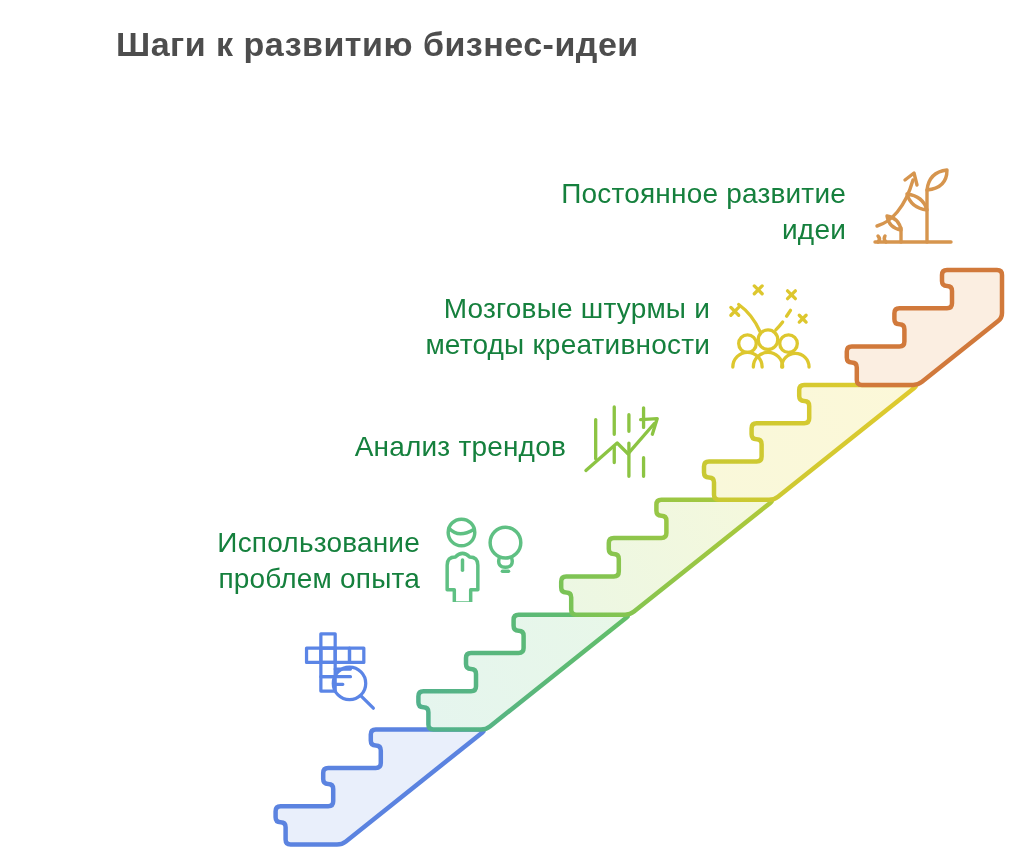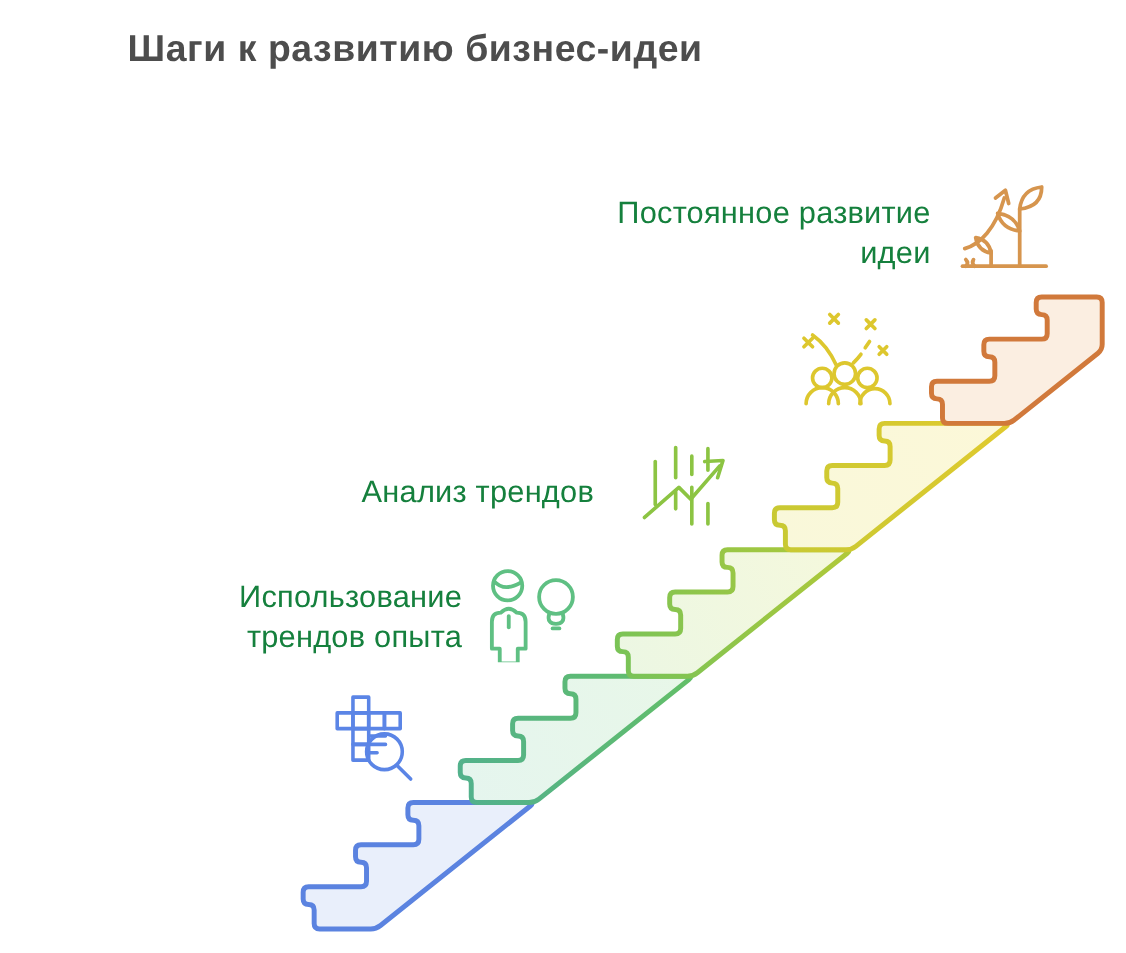--- a/index.html
+++ b/index.html
@@ -70,22 +70,24 @@
         </linearGradient>
       </defs>
       <path d="M370.8,734.6 Q370.8,729.6 375.8,729.6 L481.0,729.6 Q486.0,729.6 482.1,732.7 L345.9,841.4 Q342.0,844.5 337.0,844.5 L290.6,844.5 Q285.6,844.5 285.6,839.5 L285.6,827.2 Q285.6,822.2 280.6,822.2 L280.6,822.2 Q275.6,822.2 275.6,817.2 L275.6,811.2 Q275.6,806.2 280.6,806.2 L328.2,806.2 Q333.2,806.2 333.2,801.2 L333.2,788.9 Q333.2,783.9 328.2,783.9 L328.2,783.9 Q323.2,783.9 323.2,778.9 L323.2,772.9 Q323.2,767.9 328.2,767.9 L375.8,767.9 Q380.8,767.9 380.8,762.9 L380.8,750.6 Q380.8,745.6 375.8,745.6 L375.8,745.6 Q370.8,745.6 370.8,740.6 Z" fill="url(#fg0)" stroke="url(#sg0)" stroke-width="4.5"></path>
       <path d="M513.6,619.7 Q513.6,614.7 518.6,614.7 L625.1,614.7 Q630.1,614.7 626.2,617.8 L489.9,726.5 Q486.0,729.6 481.0,729.6 L433.4,729.6 Q428.4,729.6 428.4,724.6 L428.4,712.3 Q428.4,707.3 423.4,707.3 L423.4,707.3 Q418.4,707.3 418.4,702.3 L418.4,696.3 Q418.4,691.3 423.4,691.3 L471.0,691.3 Q476.0,691.3 476.0,686.3 L476.0,674.0 Q476.0,669.0 471.0,669.0 L471.0,669.0 Q466.0,669.0 466.0,664.0 L466.0,658.0 Q466.0,653.0 471.0,653.0 L518.6,653.0 Q523.6,653.0 523.6,648.0 L523.6,635.7 Q523.6,630.7 518.6,630.7 L518.6,630.7 Q513.6,630.7 513.6,625.7 Z" fill="url(#fg1)" stroke="url(#sg1)" stroke-width="4.5"></path>
       <path d="M656.4,504.8 Q656.4,499.8 661.4,499.8 L769.1,499.8 Q774.1,499.8 770.2,502.9 L634.0,611.6 Q630.1,614.7 625.1,614.7 L576.2,614.7 Q571.2,614.7 571.2,609.7 L571.2,597.4 Q571.2,592.4 566.2,592.4 L566.2,592.4 Q561.2,592.4 561.2,587.4 L561.2,581.4 Q561.2,576.4 566.2,576.4 L613.8,576.4 Q618.8,576.4 618.8,571.4 L618.8,559.1 Q618.8,554.1 613.8,554.1 L613.8,554.1 Q608.8,554.1 608.8,549.1 L608.8,543.1 Q608.8,538.1 613.8,538.1 L661.4,538.1 Q666.4,538.1 666.4,533.1 L666.4,520.8 Q666.4,515.8 661.4,515.8 L661.4,515.8 Q656.4,515.8 656.4,510.8 Z" fill="url(#fg2)" stroke="url(#sg2)" stroke-width="4.5"></path>
       <path d="M799.2,389.9 Q799.2,384.9 804.2,384.9 L913.1,384.9 Q918.1,384.9 914.2,388.0 L778.0,496.7 Q774.1,499.8 769.1,499.8 L719.0,499.8 Q714.0,499.8 714.0,494.8 L714.0,482.5 Q714.0,477.5 709.0,477.5 L709.0,477.5 Q704.0,477.5 704.0,472.5 L704.0,466.5 Q704.0,461.5 709.0,461.5 L756.6,461.5 Q761.6,461.5 761.6,456.5 L761.6,444.2 Q761.6,439.2 756.6,439.2 L756.6,439.2 Q751.6,439.2 751.6,434.2 L751.6,428.2 Q751.6,423.2 756.6,423.2 L804.2,423.2 Q809.2,423.2 809.2,418.2 L809.2,405.9 Q809.2,400.9 804.2,400.9 L804.2,400.9 Q799.2,400.9 799.2,395.9 Z" fill="url(#fg3)" stroke="url(#sg3)" stroke-width="4.5"></path>
       <path d="M942.0,275.0 Q942.0,270.0 947.0,270.0 L997.0,270.0 Q1002.0,270.0 1002.0,275.0 L1002.0,313.0 Q1002.0,318.0 998.1,321.1 L922.0,381.8 Q918.1,384.9 913.1,384.9 L861.8,384.9 Q856.8,384.9 856.8,379.9 L856.8,367.6 Q856.8,362.6 851.8,362.6 L851.8,362.6 Q846.8,362.6 846.8,357.6 L846.8,351.6 Q846.8,346.6 851.8,346.6 L899.4,346.6 Q904.4,346.6 904.4,341.6 L904.4,329.3 Q904.4,324.3 899.4,324.3 L899.4,324.3 Q894.4,324.3 894.4,319.3 L894.4,313.3 Q894.4,308.3 899.4,308.3 L947.0,308.3 Q952.0,308.3 952.0,303.3 L952.0,291.0 Q952.0,286.0 947.0,286.0 L947.0,286.0 Q942.0,286.0 942.0,281.0 Z" fill="url(#fg4)" stroke="url(#sg4)" stroke-width="4.5"></path>
     </svg>
 
   <div class="step-label" style="right:604px;top:525px">Использование
-трендов опыта</div>
-  <div class="step-label" style="right:484px;top:429px">Анализ трендов</div>
+проблем опыта</div>
+  <div class="step-label" style="right:458px;top:429px">Анализ трендов</div>
+  <div class="step-label" style="right:314px;top:291px">Мозговые штурмы и
+методы креативности</div>
   <div class="step-label" style="right:178px;top:176px">Постоянное развитие
 идеи</div>
 
   <span class="icon" style="left: 297px; top: 629px; color: rgb(91, 133, 230);">
     <svg width="84" height="84" viewBox="0 0 88 88" fill="none" stroke="currentColor" stroke-width="3.4" stroke-linecap="round" stroke-linejoin="round">
       <rect x="25" y="5" width="15" height="15"></rect>
       <rect x="10" y="20" width="15" height="15"></rect>
       <rect x="25" y="20" width="15" height="15"></rect>
       <rect x="40" y="20" width="15" height="15"></rect>
       <rect x="55" y="20" width="15" height="15"></rect>

